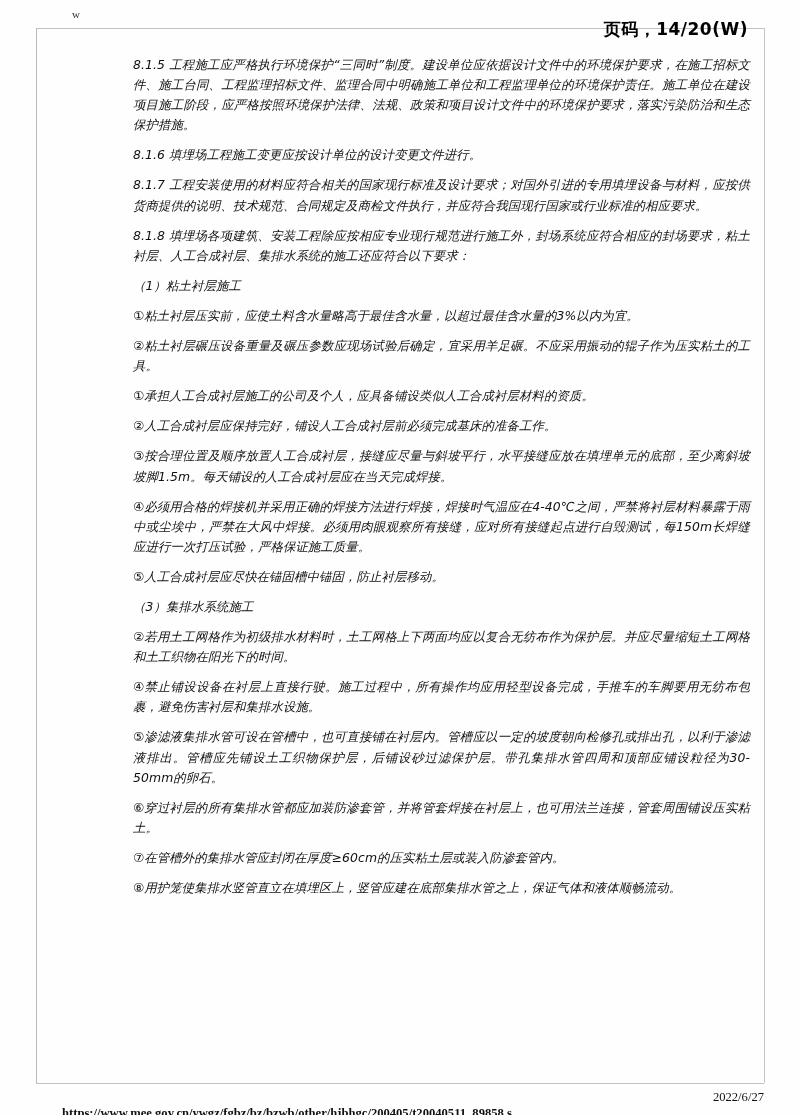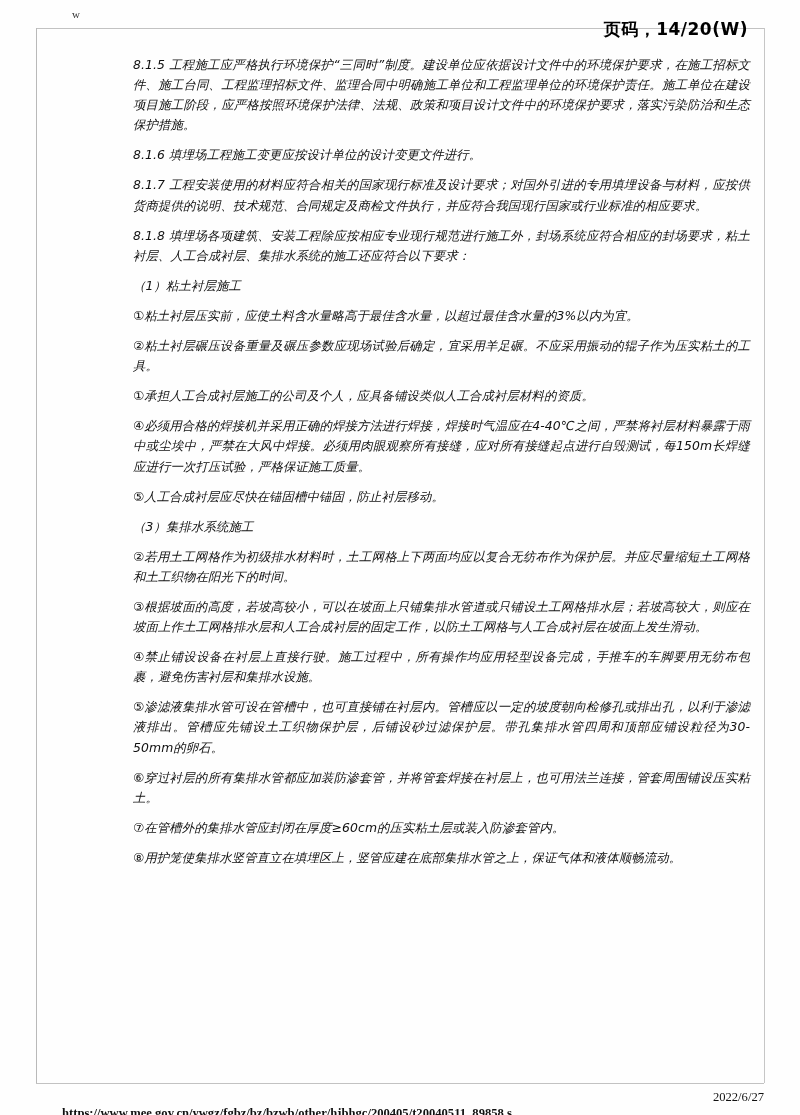--- a/index.html
+++ b/index.html
@@ -134,26 +134,27 @@
     <p class="para hang">8.1.5 工程施工应严格执行环境保护“三同时”制度。建设单位应依据设计文件中的环境保护要求，在施工招标文件、施工台同、工程监理招标文件、监理合同中明确施工单位和工程监理单位的环境保护责任。施工单位在建设项目施工阶段，应严格按照环境保护法律、法规、政策和项目设计文件中的环境保护要求，落实污染防治和生态保护措施。</p>
     <p class="para hang">8.1.6 填埋场工程施工变更应按设计单位的设计变更文件进行。</p>
     <p class="para hang">8.1.7 工程安装使用的材料应符合相关的国家现行标准及设计要求；对国外引进的专用填埋设备与材料，应按供货商提供的说明、技术规范、合同规定及商检文件执行，并应符合我国现行国家或行业标准的相应要求。</p>
     <p class="para hang">8.1.8 填埋场各项建筑、安装工程除应按相应专业现行规范进行施工外，封场系统应符合相应的封场要求，粘土衬层、人工合成衬层、集排水系统的施工还应符合以下要求：</p>
 
     <p class="para heading">（1）粘土衬层施工</p>
     <p class="para list">①粘土衬层压实前，应使土料含水量略高于最佳含水量，以超过最佳含水量的3%以内为宜。</p>
     <p class="para list">②粘土衬层碾压设备重量及碾压参数应现场试验后确定，宜采用羊足碾。不应采用振动的辊子作为压实粘土的工具。</p>
 
     <p class="para list">①承担人工合成衬层施工的公司及个人，应具备铺设类似人工合成衬层材料的资质。</p>
+    <p class="para list">②人工合成衬层应保持完好，铺设人工合成衬层前必须完成基床的准备工作。</p>
+    <p class="para list">③按合理位置及顺序放置人工合成衬层，接缝应尽量与斜坡平行，水平接缝应放在填埋单元的底部，至少离斜坡坡脚1.5m。每天铺设的人工合成衬层应在当天完成焊接。</p>
     <p class="para list">④必须用合格的焊接机并采用正确的焊接方法进行焊接，焊接时气温应在4-40℃之间，严禁将衬层材料暴露于雨中或尘埃中，严禁在大风中焊接。必须用肉眼观察所有接缝，应对所有接缝起点进行自毁测试，每150m长焊缝应进行一次打压试验，严格保证施工质量。</p>
     <p class="para list">⑤人工合成衬层应尽快在锚固槽中锚固，防止衬层移动。</p>
 
     <p class="para heading">（3）集排水系统施工</p>
     <p class="para list">②若用土工网格作为初级排水材料时，土工网格上下两面均应以复合无纺布作为保护层。并应尽量缩短土工网格和土工织物在阳光下的时间。</p>
-    <p class="para list">③根据坡面的高度，若坡高较小，可以在坡面上只铺集排水管道或只铺设土工网格排水层；若坡高较大，则应在坡面上作土工网格排水层和人工合成衬层的固定工作，以防土工网格与人工合成衬层在坡面上发生滑动。</p>
     <p class="para list">④禁止铺设设备在衬层上直接行驶。施工过程中，所有操作均应用轻型设备完成，手推车的车脚要用无纺布包裹，避免伤害衬层和集排水设施。</p>
     <p class="para list">⑤渗滤液集排水管可设在管槽中，也可直接铺在衬层内。管槽应以一定的坡度朝向检修孔或排出孔，以利于渗滤液排出。管槽应先铺设土工织物保护层，后铺设砂过滤保护层。带孔集排水管四周和顶部应铺设粒径为30-50mm的卵石。</p>
     <p class="para list">⑥穿过衬层的所有集排水管都应加装防渗套管，并将管套焊接在衬层上，也可用法兰连接，管套周围铺设压实粘土。</p>
     <p class="para list">⑦在管槽外的集排水管应封闭在厚度≥60cm的压实粘土层或装入防渗套管内。</p>
     <p class="para list">⑧用护笼使集排水竖管直立在填埋区上，竖管应建在底部集排水管之上，保证气体和液体顺畅流动。</p>
   </div>
 
   <div class="footer">
     <div class="footer-url">https://www.mee.gov.cn/ywgz/fgbz/bz/bzwb/other/hjbhgc/200405/t20040511_89858.s...</div>
     <div class="footer-date">2022/6/27</div>

